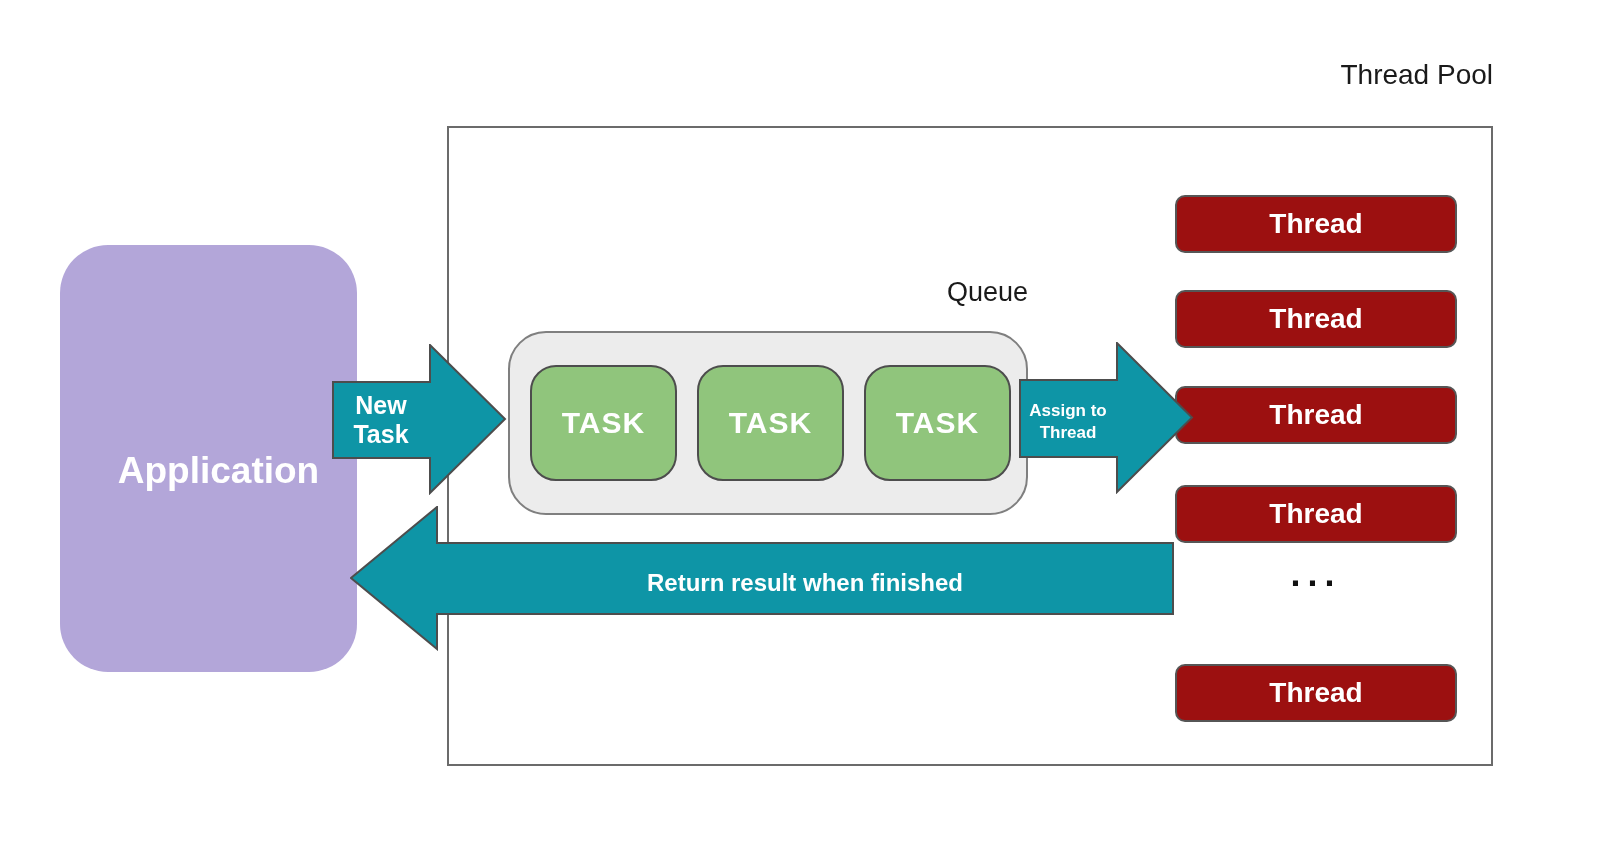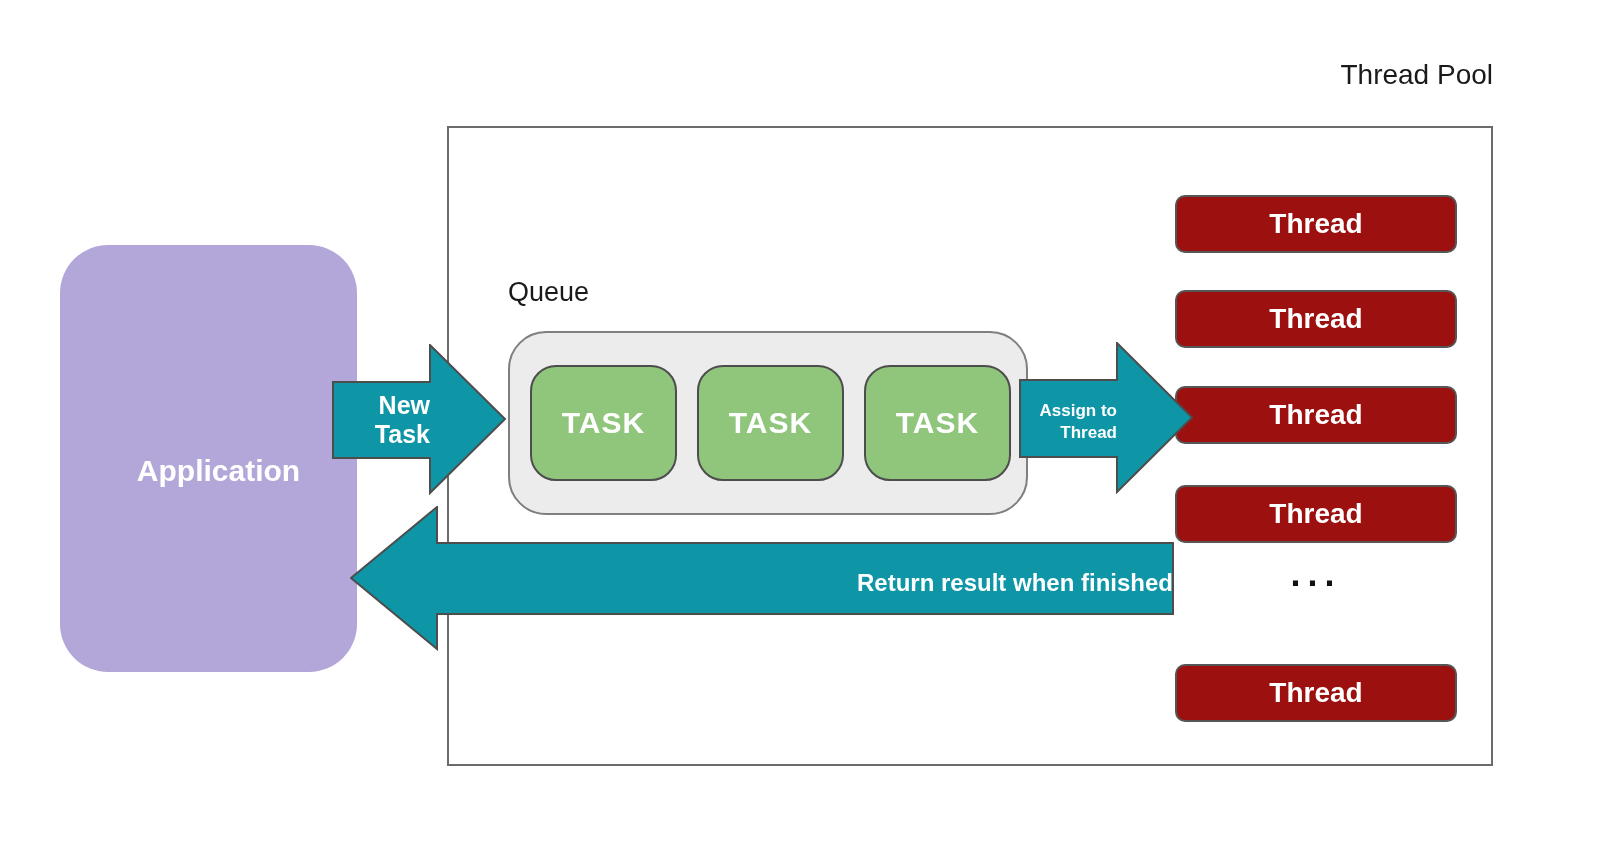--- a/index.html
+++ b/index.html
@@ -14,24 +14,24 @@
   }
   .pool-box{
     left:447px;top:126px;width:1046px;height:640px;
     background:#ffffff;border:2px solid var(--pool-border);box-sizing:border-box;z-index:0;
   }
   .app-box{
     left:60px;top:245px;width:297px;height:427px;border-radius:48px;
     background:var(--application-fill);z-index:2;
     display:flex;align-items:center;justify-content:center;padding-top:24px;box-sizing:border-box;
   }
-  .app-box span{color:var(--text-light);font-size:30px;font-weight:bold;margin-left:20px;}
+  .app-box span{color:var(--text-light);font-size:37px;font-weight:bold;margin-left:20px;}
   .queue-title{
     left:508px;top:276px;width:520px;height:32px;
-    font-size:27px;color:#1a1a1a;text-align:left;line-height:32px;z-index:2;
+    font-size:27px;color:#1a1a1a;text-align:right;line-height:32px;z-index:2;
   }
   .queue-box{
     left:508px;top:331px;width:520px;height:184px;border-radius:38px;
     background:var(--queue-fill);border:2px solid var(--queue-border);box-sizing:border-box;
     display:flex;align-items:center;gap:20px;padding-left:20px;z-index:2;
   }
   .task{
     width:147px;height:116px;border-radius:26px;flex:0 0 auto;
     background:var(--task-fill);border:2px solid var(--shape-border);box-sizing:border-box;
     display:flex;align-items:center;justify-content:center;
@@ -44,21 +44,21 @@
     color:var(--text-light);font-size:28px;font-weight:bold;z-index:2;
   }
   .t1{top:195px;} .t2{top:290px;} .t3{top:386px;} .t4{top:485px;} .t5{top:664px;}
   .ellipsis{
     left:1175px;top:548px;width:282px;height:52px;
     display:flex;align-items:center;justify-content:center;
     font-size:36px;font-weight:bold;letter-spacing:7px;color:#111111;z-index:2;
   }
   svg.arrow{z-index:3;}
   .arrow-label{
-    z-index:4;display:flex;flex-direction:column;align-items:flex-end;justify-content:center;
+    z-index:4;display:flex;flex-direction:column;align-items:center;justify-content:center;
     color:var(--text-light);font-weight:bold;text-align:center;
   }
   .new-task-label{left:332px;top:382px;width:98px;height:76px;font-size:25px;line-height:1.16;}
   .assign-label{left:1019px;top:380px;width:98px;height:83px;font-size:17px;line-height:1.25;}
   .return-label{left:437px;top:543px;width:736px;height:80px;font-size:24px;}
 </style>
 </head>
 <body>
 
 <div class="canvas">

